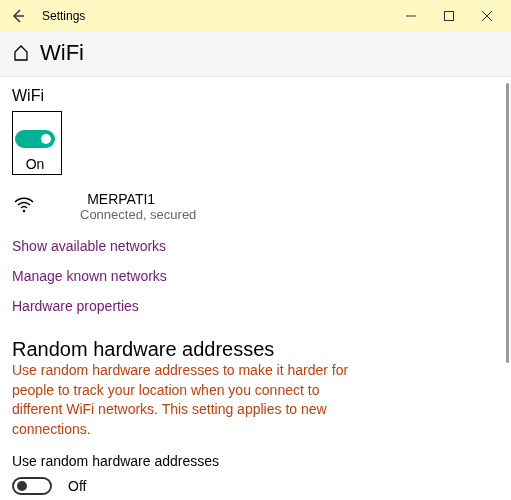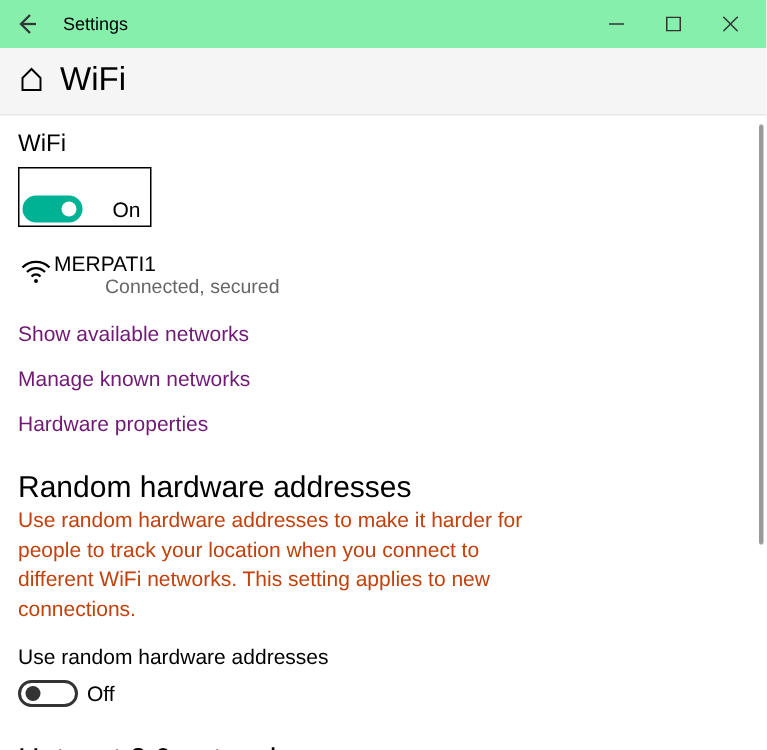--- a/index.html
+++ b/index.html
@@ -11,21 +11,21 @@
     width: 511px;
     height: 500px;
     overflow: hidden;
     position: relative;
   }
   .titlebar {
     display: flex;
     align-items: center;
     height: 32px;
     padding: 10px 8px;
-    background: #86efac;
+    background: #fef9c3;
   }
   .tb-left { display: flex; align-items: center; gap: 8px; }
   .back-btn { width: 20px; height: 20px; display: flex; align-items: center; justify-content: center; cursor: pointer; }
   .tb-title { font-size: 12px; color: #000; margin-left: 6px; }
   .tb-controls { margin-left: auto; display: flex; gap: 6px; }
   .tb-btn { width: 32px; height: 28px; display: flex; align-items: center; justify-content: center; cursor: pointer; }
   .header {
     display: flex;
     align-items: center;
     gap: 10px;
@@ -48,36 +48,36 @@
   .scrollbar-fake {
     position: absolute;
     right: 2px;
     top: 6px;
     width: 3px;
     height: 280px;
     background: #9a9a9a;
     border-radius: 2px;
   }
   .section-title { font-size: 16px; font-weight: 400; margin-bottom: 6px; }
-  .toggle-row { display: flex; align-items: center; gap: 6px; margin-bottom: 18px; }
-  .highlight-box { border: 1.5px solid #000; padding: 18px 6px 2px 2px; display: inline-flex; align-items: center; gap: 20px; }
+  .toggle-row { display: flex; align-items: center; gap: 16px; margin-bottom: 18px; }
+  .highlight-box { border: 1.5px solid #000; padding: 18px 6px 2px 2px; display: inline-flex; align-items: center; gap: 8px; flex-direction: column; }
   .toggle {
     width: 40px; height: 18px; border-radius: 9px;
     position: relative; cursor: pointer;
   }
   .toggle.on { background: #00b294; }
   .toggle.off { background: #fff; border: 2px solid #333; }
   .toggle .knob {
     position: absolute; width: 10px; height: 10px; border-radius: 50%;
     top: 50%; transform: translateY(-50%);
   }
   .toggle.on .knob { right: 4px; background: #fff; }
   .toggle.off .knob { left: 3px; background: #333; top: 2px; transform: none; }
   .toggle-label { font-size: 14px; }
-  .network-row { display: flex; align-items: flex-start; gap: 0; margin-bottom: 16px; }
+  .network-row { display: flex; align-items: flex-start; gap: 10px; margin-bottom: 16px; text-align: center; }
   .wifi-icon { width: 24px; height: 24px; margin-top: 2px; }
   .network-name { font-size: 14px; }
   .network-status { font-size: 13px; color: #666; margin-left: 34px; }
   .link { color: #701a75; font-size: 14px; margin-bottom: 14px; display: block; cursor: pointer; }
   .heading { font-size: 20px; font-weight: 400; margin-top: 24px; }
   .body-text { font-size: 14px; color: #c2410c; line-height: 1.4; margin-bottom: 14px; max-width: 360px; }
   .sub-label { font-size: 14px; margin-bottom: 8px; }
   .home-icon { display: flex; align-items: center; }
 </style>
 </head>

